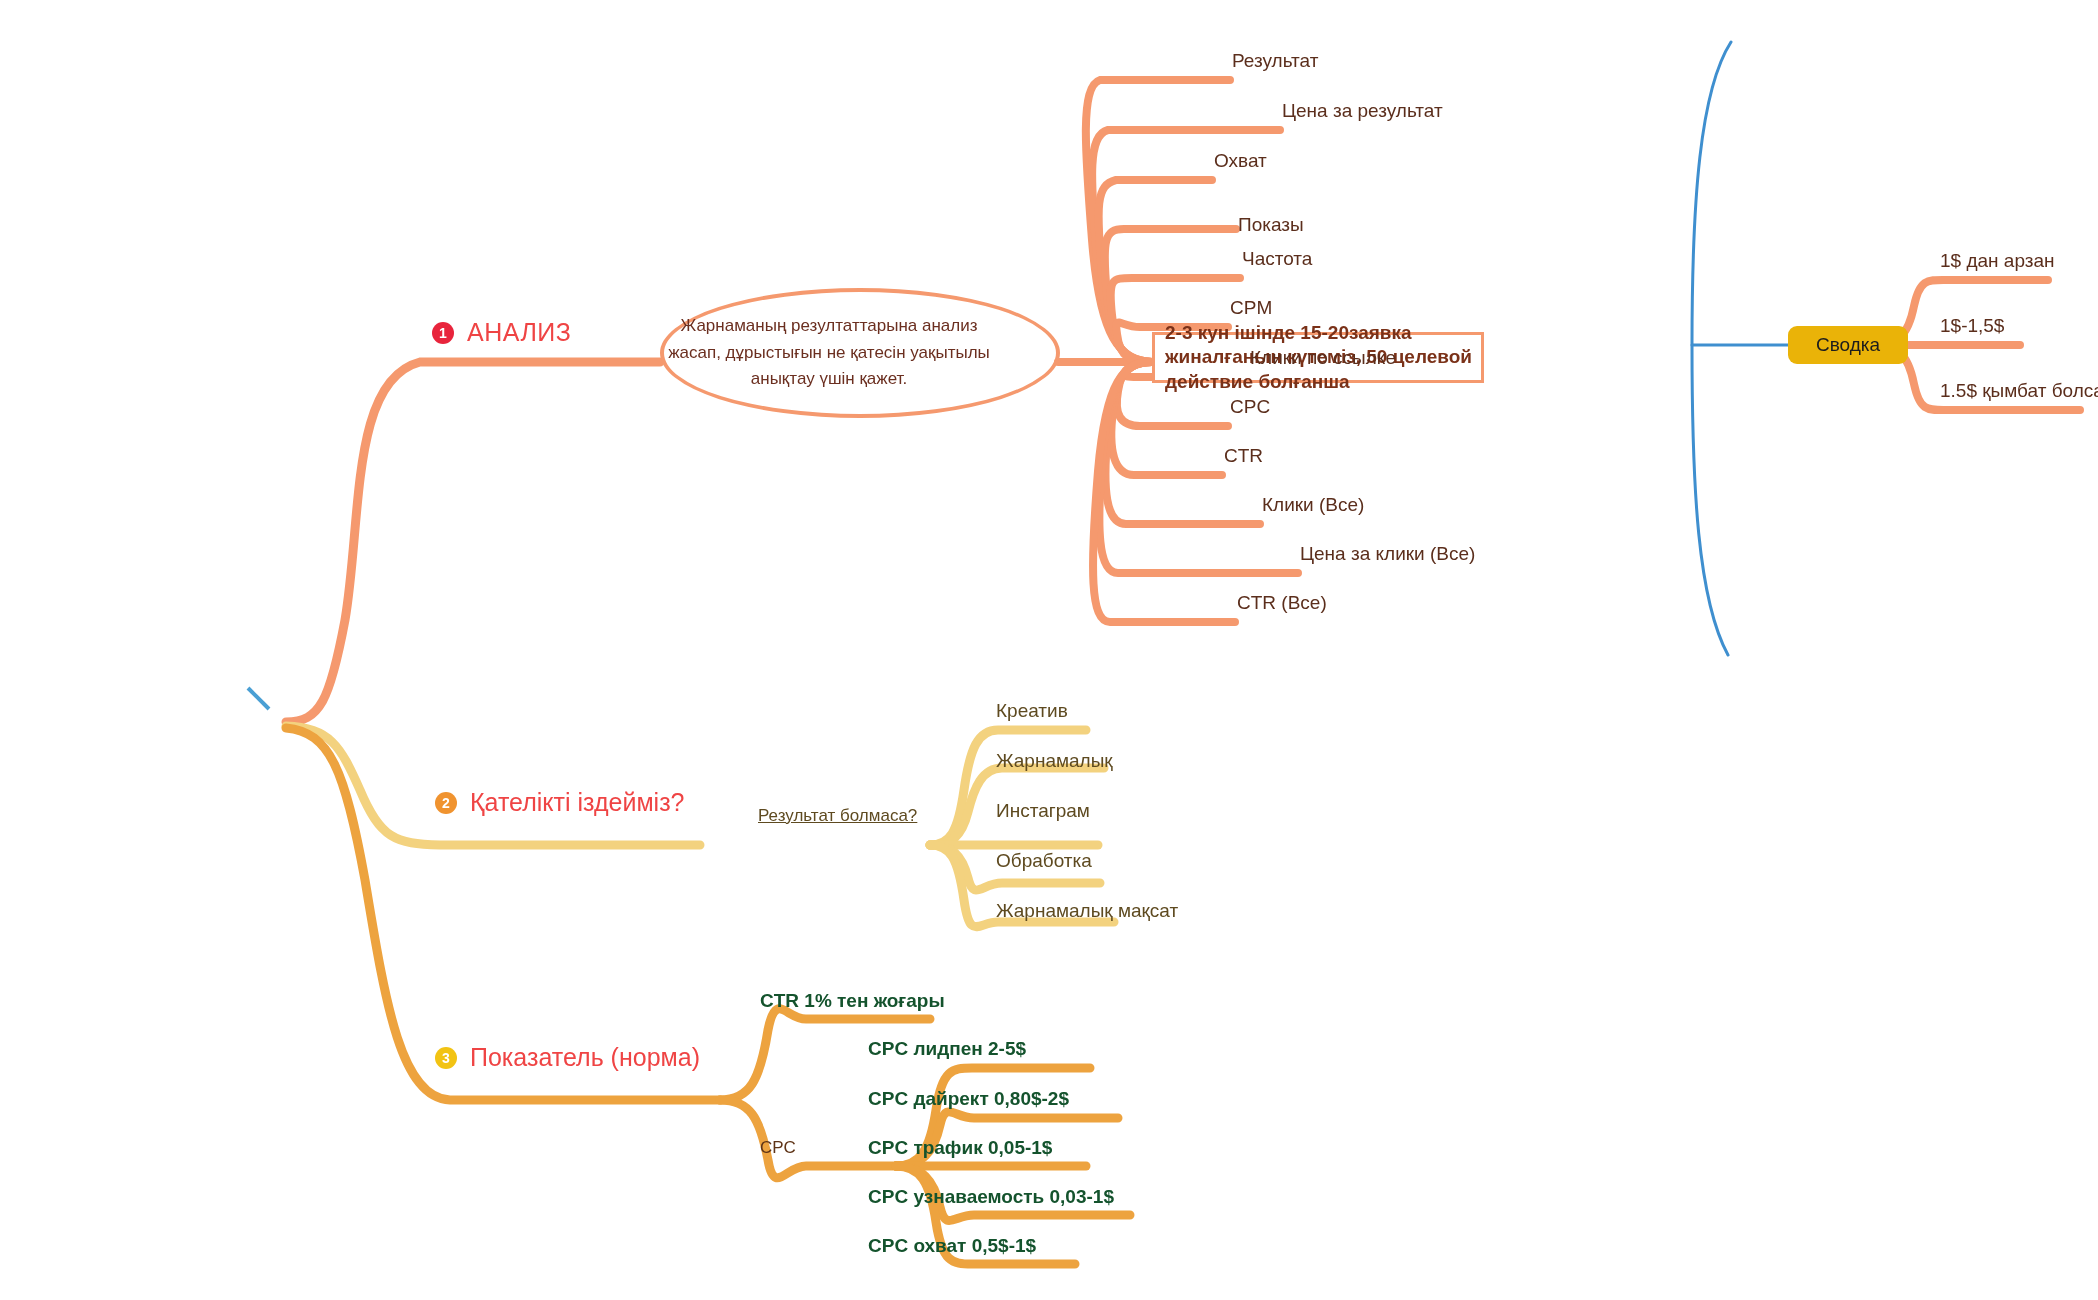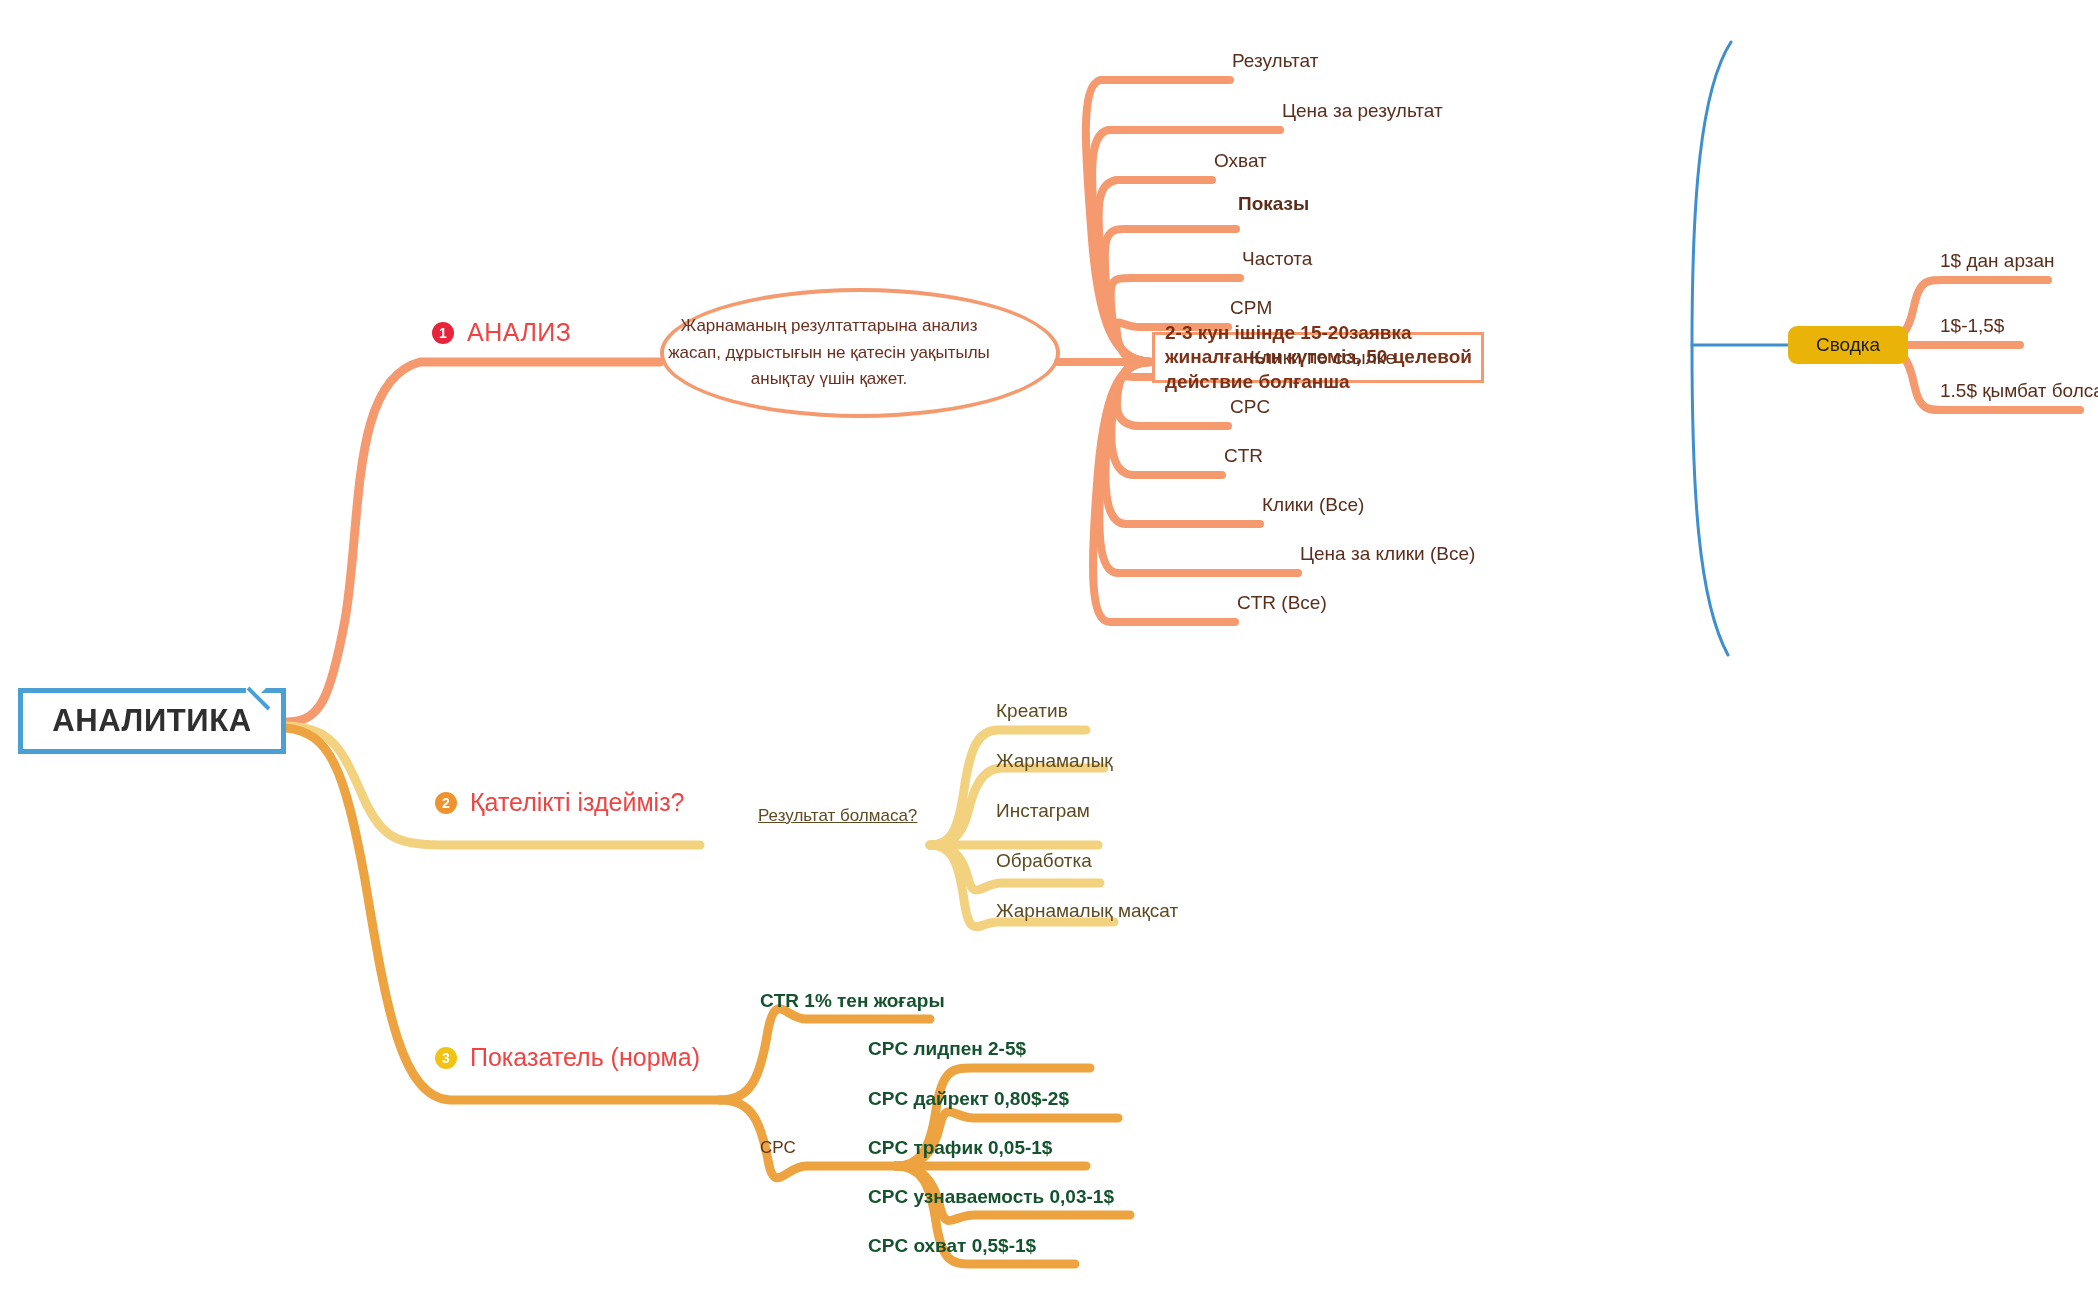--- a/index.html
+++ b/index.html
@@ -226,23 +226,20 @@
     </g>
     <g fill="none" stroke="#eda33f" stroke-width="9" stroke-linecap="round">
       <path d="M 896 1166 C 920 1166 930 1150 936 1110 C 942 1070 952 1068 972 1068 L 1090 1068"></path>
       <path d="M 896 1166 C 922 1166 934 1152 940 1125 C 946 1100 954 1118 974 1118 L 1118 1118"></path>
       <path d="M 896 1166 C 930 1166 955 1166 975 1166 L 1086 1166"></path>
       <path d="M 896 1166 C 922 1166 934 1180 940 1207 C 946 1232 954 1215 974 1215 L 1130 1215"></path>
       <path d="M 896 1166 C 920 1166 930 1182 936 1222 C 942 1262 952 1264 972 1264 L 1075 1264"></path>
     </g>
   </svg>
 
-  <div class="root-node">
-    <span class="root-text">АНАЛИТИКА</span>
-  </div>
   <div class="root-fold"></div>
   <svg class="root-fold-line" viewBox="0 0 32 32">
     <path d="M 3 3 L 29 3 L 29 29 L 3 29 Z" fill="none" stroke="none"></path>
     <path d="M 5 26 L 5 5 L 26 26 Z" fill="#ffffff" stroke="none"></path>
     <path d="M 5 5 L 26 26" fill="none" stroke="#4a9fd4" stroke-width="4"></path>
   </svg>
 
   <div class="branch-head b1" style="left:432px; top:318px;">
     <span class="badge badge-1">1</span>
     <span class="bh-text">АНАЛИЗ</span>
@@ -252,21 +249,21 @@
     <span class="el-text">Жарнаманың резултаттарына анализ жасап, дұрыстығын не қатесін уақытылы анықтау үшін қажет.</span>
   </div>
 
   <div class="box-node">
     <span class="bx-text">2-3 кун ішінде 15-20заявка жиналғанын күтеміз, 50 целевой действие болғанша</span>
   </div>
 
   <div class="leaf b1" style="left:1232px; top:50px;">Результат</div>
   <div class="leaf b1" style="left:1282px; top:100px;">Цена за результат</div>
   <div class="leaf b1" style="left:1214px; top:150px;">Охват</div>
-  <div class="leaf b1" style="left:1238px; top:193px;font-weight:bold;">Показы</div>
+  <div class="leaf b1" style="left:1238px; top:214px;">Показы</div>
   <div class="leaf b1" style="left:1242px; top:248px;">Частота</div>
   <div class="leaf b1" style="left:1230px; top:297px;">CPM</div>
   <div class="leaf b1" style="left:1250px; top:347px;">Клики по ссылке</div>
   <div class="leaf b1" style="left:1230px; top:396px;">CPC</div>
   <div class="leaf b1" style="left:1224px; top:445px;">CTR</div>
   <div class="leaf b1" style="left:1262px; top:494px;">Клики (Все)</div>
   <div class="leaf b1" style="left:1300px; top:543px;">Цена за клики (Все)</div>
   <div class="leaf b1" style="left:1237px; top:592px;">CTR (Все)</div>
 
   <div class="pill-node">

